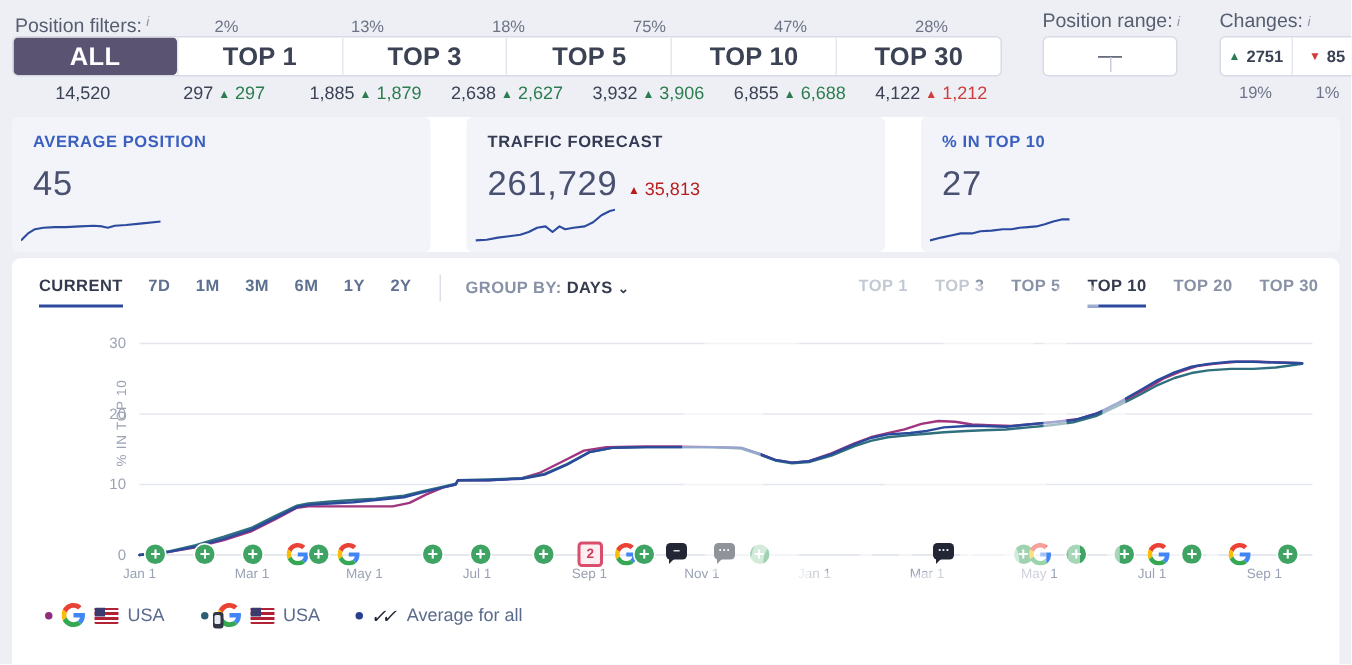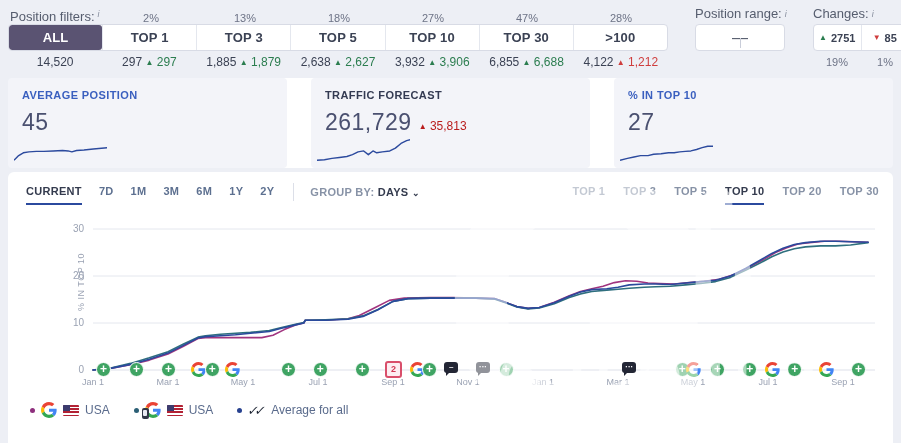--- a/index.html
+++ b/index.html
@@ -10,21 +10,21 @@
     -webkit-font-smoothing:antialiased;
   }
   
   #filters{position:absolute;left:8px;top:4px;width:660px;z-index:3;}
   .pct-row{display:flex;height:20px;align-items:flex-end;}
   .pct-cell{flex:1;text-align:center;font-size:11px;color:#6d7386;}
   .pct-cell.first{text-align:left;padding-left:2px;color:#565d6e;font-size:13px;white-space:nowrap;}
   .info-i{font-style:italic;font-size:9px;color:#8a90a0;vertical-align:top;margin-left:3px;cursor:pointer;}
   .tab-group{display:flex;height:25px;background:#fff;border:1px solid #d8dbe5;border-radius:4px;overflow:hidden;}
   .f-tab{flex:1;display:flex;align-items:center;justify-content:center;
-    font-size:13px;font-weight:bold;color:#3b4254;border-left:1px solid #e4e7ee;cursor:pointer;letter-spacing:.2px;}
+    font-size:17px;font-weight:bold;color:#3b4254;border-left:1px solid #e4e7ee;cursor:pointer;letter-spacing:.2px;}
   .f-tab:first-child{border-left:none;}
   .f-tab.active{background:#5a5372;color:#fff;border-left:none;border-radius:3px;}
   .cnt-row{display:flex;height:22px;align-items:center;}
   .cnt-cell{flex:1;text-align:center;font-size:12px;color:#3b4254;white-space:nowrap;}
   .delta-up{color:#2b7d4f;}
   .delta-bad{color:#cf3d3d;}
   .d-arrow{font-size:8px;vertical-align:1px;}
   
   .ctl-label{font-size:13px;color:#565d6e;height:20px;line-height:20px;white-space:nowrap;}
   #range-ctrl{position:absolute;left:695px;top:4px;width:90px;z-index:3;}
@@ -104,32 +104,31 @@
       <span style="left: 688px; top: 212px; font-size: 110px; color: rgba(255, 255, 255, 0.55);">b</span>
       <span style="left: 498px; top: 348px; font-size: 58px; letter-spacing: 26px; color: rgba(255, 255, 255, 0.55);">GROUP</span>
     </div>
 
   <div id="filters">
     <div class="pct-row" id="pct-row">
         <div class="pct-cell first"><span>Position filters:</span><span class="info-i">i</span></div>
         <div class="pct-cell">2%</div>
         <div class="pct-cell">13%</div>
         <div class="pct-cell">18%</div>
-        <div class="pct-cell">27%</div>
+        <div class="pct-cell">75%</div>
         <div class="pct-cell">47%</div>
         <div class="pct-cell">28%</div>
       </div>
     <div class="tab-group" id="filter-tabs">
         <div class="f-tab active">ALL</div>
         <div class="f-tab">TOP 1</div>
         <div class="f-tab">TOP 3</div>
         <div class="f-tab">TOP 5</div>
         <div class="f-tab">TOP 10</div>
         <div class="f-tab">TOP 30</div>
-        <div class="f-tab">&gt;100</div>
       </div>
     <div class="cnt-row" id="cnt-row">
         <div class="cnt-cell"><span>14,520</span></div>
         <div class="cnt-cell"><span>297</span><span class="delta-up"> <span class="d-arrow">▲</span> 297</span></div>
         <div class="cnt-cell"><span>1,885</span><span class="delta-up"> <span class="d-arrow">▲</span> 1,879</span></div>
         <div class="cnt-cell"><span>2,638</span><span class="delta-up"> <span class="d-arrow">▲</span> 2,627</span></div>
         <div class="cnt-cell"><span>3,932</span><span class="delta-up"> <span class="d-arrow">▲</span> 3,906</span></div>
         <div class="cnt-cell"><span>6,855</span><span class="delta-up"> <span class="d-arrow">▲</span> 6,688</span></div>
         <div class="cnt-cell"><span>4,122</span><span class="delta-bad"> <span class="d-arrow">▲</span> 1,212</span></div>
       </div>

